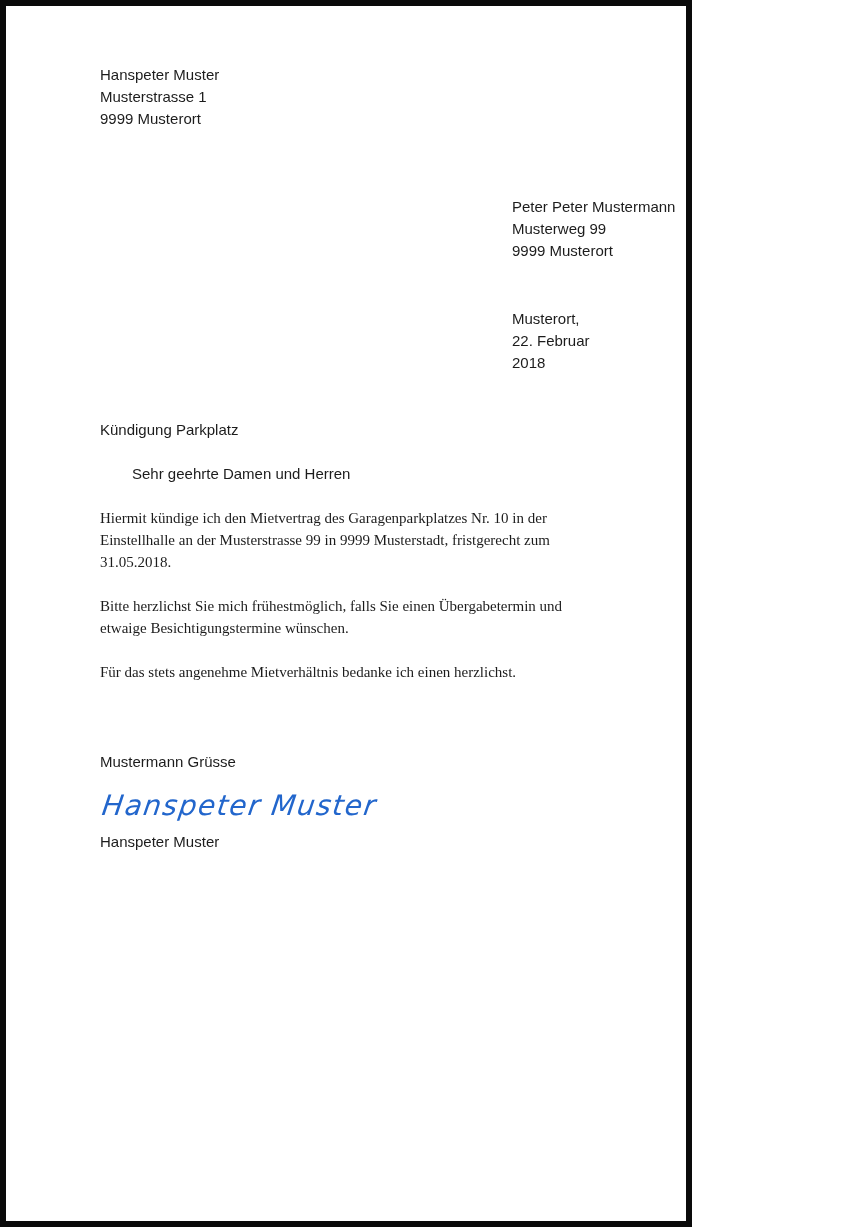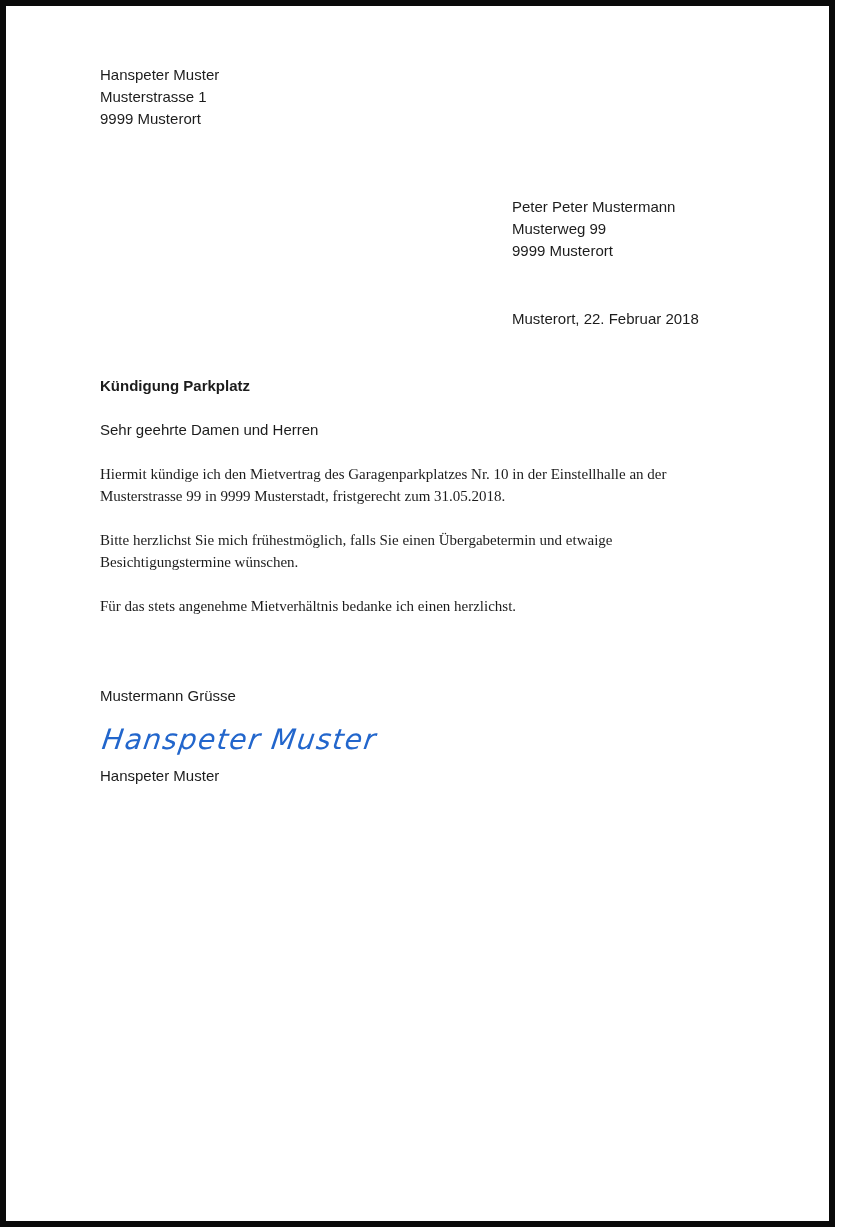--- a/index.html
+++ b/index.html
@@ -1,21 +1,21 @@
 <!DOCTYPE html>
 <html><head>
 <meta charset="utf-8">
 <style>
   html, body {
     margin: 0;
     padding: 0;
     background: #ffffff;
   }
   .page {
-    width: 835px;
+    width: 692px;
     height: 1227px;
     box-sizing: border-box;
     background: #ffffff;
     border: 6px solid #0a0a0a;
     position: relative;
     font-family: "Liberation Sans", "DejaVu Sans", sans-serif;
     font-size: 15px;
     line-height: 22px;
     color: #1c1c1c;
     overflow: hidden;
@@ -30,24 +30,25 @@
   .recipient-block {
     margin-left: 412px;
     margin-top: 66px;
   }
   .date-line {
     margin-left: 412px;
     margin-top: 46px;
   }
   .subject-line {
     margin-top: 45px;
-    font-weight: bold;
+    font-weight: normal;
   }
   .salutation {
     margin-top: 22px;
+    margin-left: 32px;
   }
   p.para {
     margin: 22px 0 0 0;
     max-width: 668px;
     font-family: Liberation Serif, serif;
   }
   .closing {
     margin-top: 68px;
   }
   .signature {

